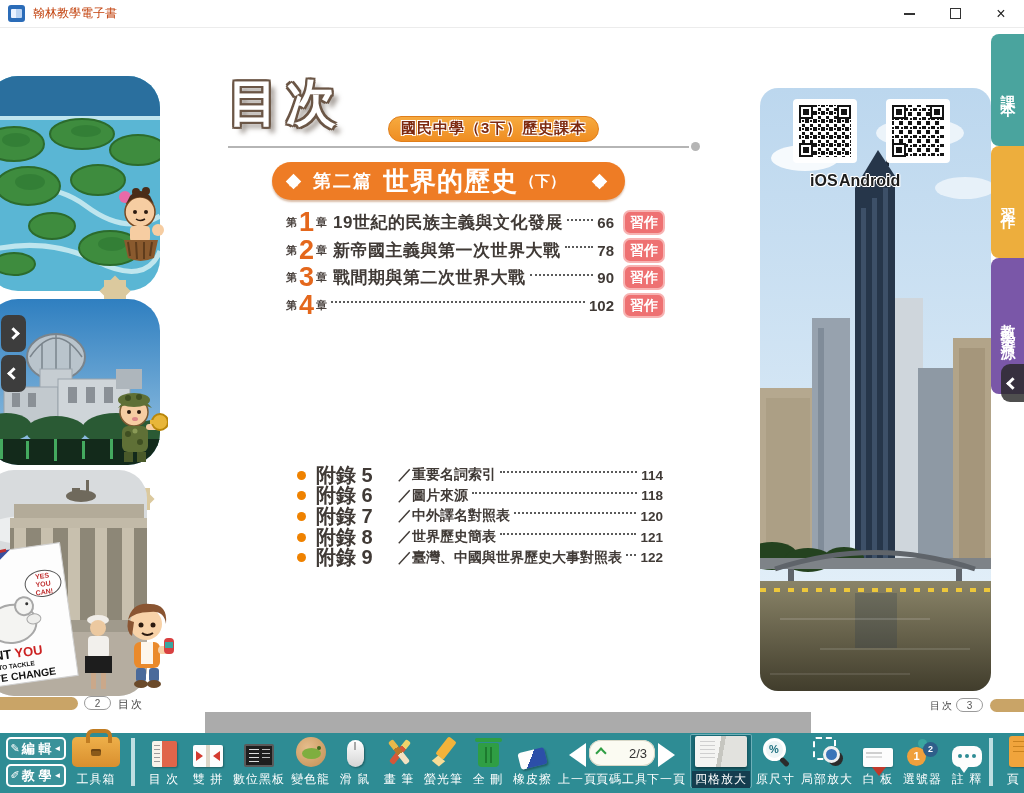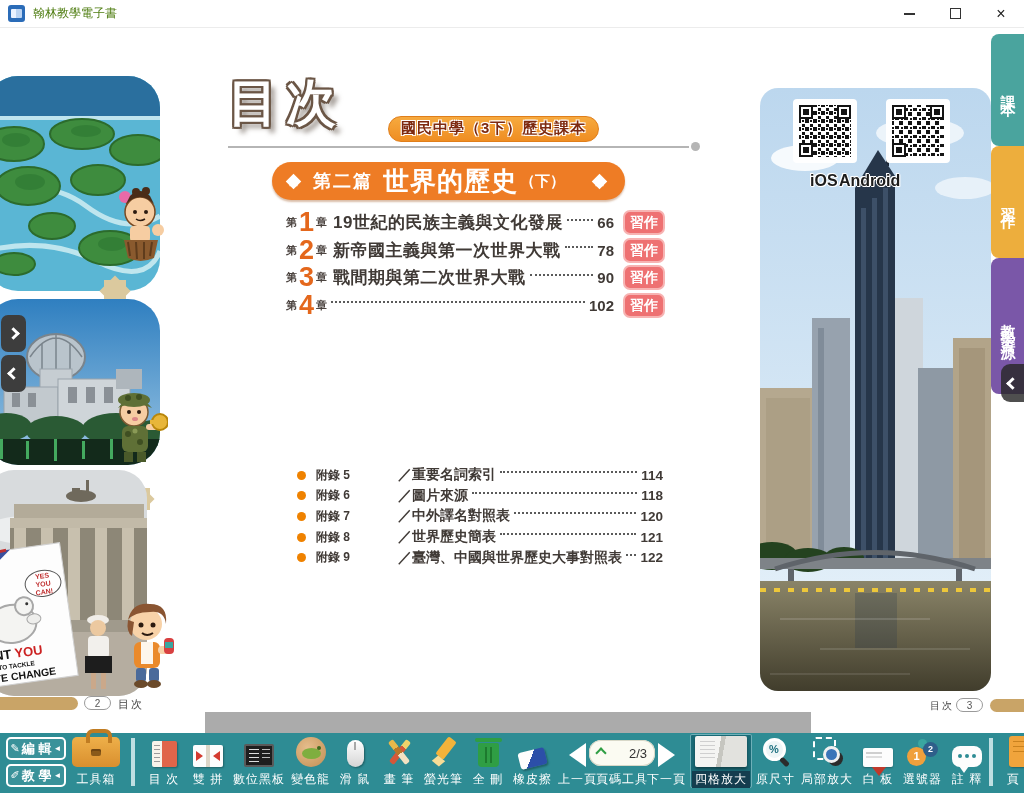--- a/index.html
+++ b/index.html
@@ -3,21 +3,21 @@
 <meta charset="utf-8">
 <style>
   html,body{margin:0;padding:0;background:#888;}
   *{box-sizing:border-box;font-family:"Liberation Sans","DejaVu Sans",sans-serif;}
   #app{position:relative;width:1024px;height:793px;background:#fff;overflow:hidden;margin:0 auto;}
 
   
   .titlebar{position:absolute;left:0;top:0;width:1024px;height:28px;background:#fff;display:flex;align-items:center;border-bottom:1px solid #ececec;}
   .app-ico{width:17px;height:17px;margin:0 8px 0 8px;background:#2b6cb8;border-radius:3px;position:relative;}
   .app-ico::before{content:"";position:absolute;left:3px;top:4px;width:11px;height:9px;background:linear-gradient(90deg,#eaf2ff 0 5px,#bcd4f2 5px);border-radius:1px;}
-  .app-title{font-size:12px;color:#4d7c0f;}
+  .app-title{font-size:12px;color:#c2410c;}
   .win-controls{margin-left:auto;display:flex;height:28px;}
   .win-btn{width:46px;height:28px;display:flex;align-items:center;justify-content:center;cursor:pointer;}
   .ic-min{width:11px;height:2px;background:#333;}
   .ic-max{width:11px;height:11px;border:1.5px solid #333;}
   .ic-close{font-size:16px;color:#222;line-height:1;}
 
   
   .side-tab{position:absolute;left:991px;width:33px;color:#fff;font-weight:bold;font-size:15px;
     writing-mode:vertical-rl;text-orientation:upright;letter-spacing:7px;display:flex;align-items:center;justify-content:center;
     border-radius:8px 0 0 8px;cursor:pointer;}
@@ -82,21 +82,21 @@
   .ch-num{font-size:27px;font-weight:bold;color:#e4671c;margin:0 2px;line-height:1;}
   .ch-title{font-size:17px;font-weight:bold;color:#403a36;margin-left:6px;white-space:nowrap;letter-spacing:0.5px;}
   .leader{flex:1;margin:0 4px;border-bottom:2.5px dotted #5a5a5a;transform:translateY(-3px);min-width:8px;}
   .ch-page{font-size:15px;font-weight:bold;color:#403a36;text-align:right;}
   .hw-badge{margin-left:9px;background:#ee7172;border:2px solid #f7b3b2;color:#fff;font-size:14px;font-weight:bold;
     border-radius:7px;padding:1px 5px;line-height:1.35;cursor:pointer;white-space:nowrap;}
 
   .appx{position:absolute;left:297px;top:465px;width:366px;}
   .ap-row{display:flex;align-items:center;height:20.6px;}
   .ap-dot{width:9px;height:9px;border-radius:50%;background:#ef8200;margin-right:10px;flex:none;}
-  .ap-label{font-size:12px;font-weight:bold;color:#403a36;width:50px;white-space:nowrap;}
+  .ap-label{font-size:20px;font-weight:bold;color:#403a36;width:50px;white-space:nowrap;}
   .ap-title{font-size:14px;font-weight:bold;color:#403a36;white-space:nowrap;margin-left:32px;}
   .ap-page{font-size:13.5px;font-weight:bold;color:#403a36;}
 
   
   .f-pill-l{position:absolute;left:0;top:697px;width:78px;height:13px;background:#c9a467;border-radius:0 7px 7px 0;}
   .f-pill-r{position:absolute;left:990px;top:699px;width:34px;height:13px;background:#c9a467;border-radius:7px 0 0 7px;}
   .f-oval{position:absolute;width:27px;height:14px;border:1px solid #9a9a9a;border-radius:8px;background:#fff;
     font-size:10px;color:#555;display:flex;align-items:center;justify-content:center;}
   .fo-l{left:84px;top:696px;} .fo-r{left:956px;top:698px;}
   .f-label{position:absolute;font-size:11px;color:#444;letter-spacing:2px;}

